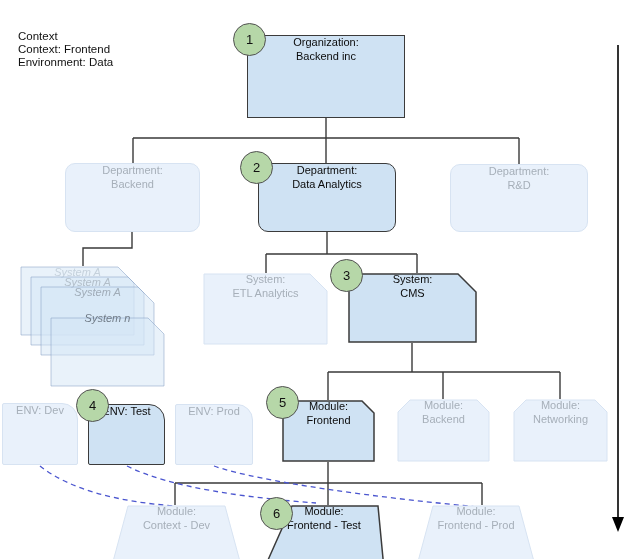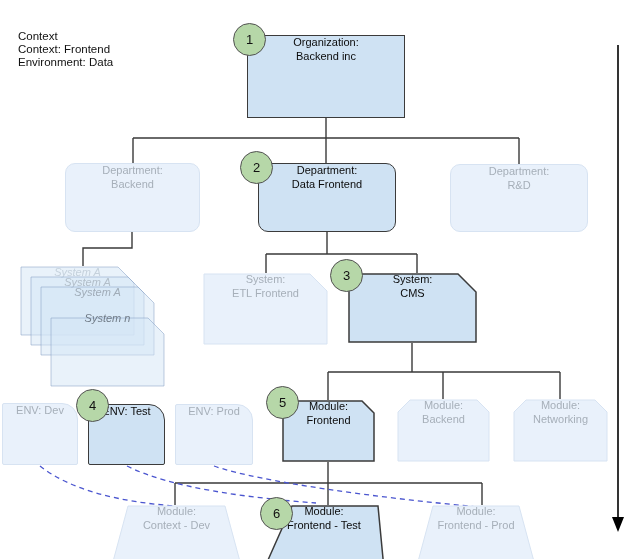--- a/index.html
+++ b/index.html
@@ -65,21 +65,21 @@
 
   <div class="node box faded round" style="left:65px;top:143px;width:135px;height:69px">
     <div class="lbl">
       <span>Department:</span>
       <span>Backend</span>
     </div>
   </div>
   <div class="node box round" style="left:258px;top:143px;width:138px;height:69px">
     <div class="lbl">
       <span>Department:</span>
-      <span>Data Frontend</span>
+      <span>Data Analytics</span>
     </div>
   </div>
   <div class="node box faded round" style="left:450px;top:144px;width:138px;height:68px">
     <div class="lbl">
       <span>Department:</span>
       <span>R&amp;D</span>
     </div>
   </div>
 
   <div class="node" style="left:20px;top:246px;width:115px;height:70px">
@@ -114,21 +114,21 @@
         <span>System n</span>
       </div>
   </div>
 
   <div class="node" style="left:203px;top:253px;width:125px;height:72px">
     <svg viewBox="0 0 125 72">
         <path class="sfaded" d="M1,1 H107 L124,18 V71 H1 Z"></path>
       </svg>
     <div class="lbl sfadedlbl">
       <span>System:</span>
-      <span>ETL Frontend</span>
+      <span>ETL Analytics</span>
     </div>
   </div>
   <div class="node" style="left:348px;top:253px;width:129px;height:70px">
     <svg viewBox="0 0 129 70">
         <path class="sactive" d="M1,1 H110 L128,19 V69 H1 Z"></path>
       </svg>
     <div class="lbl">
       <span>System:</span>
       <span>CMS</span>
     </div>

